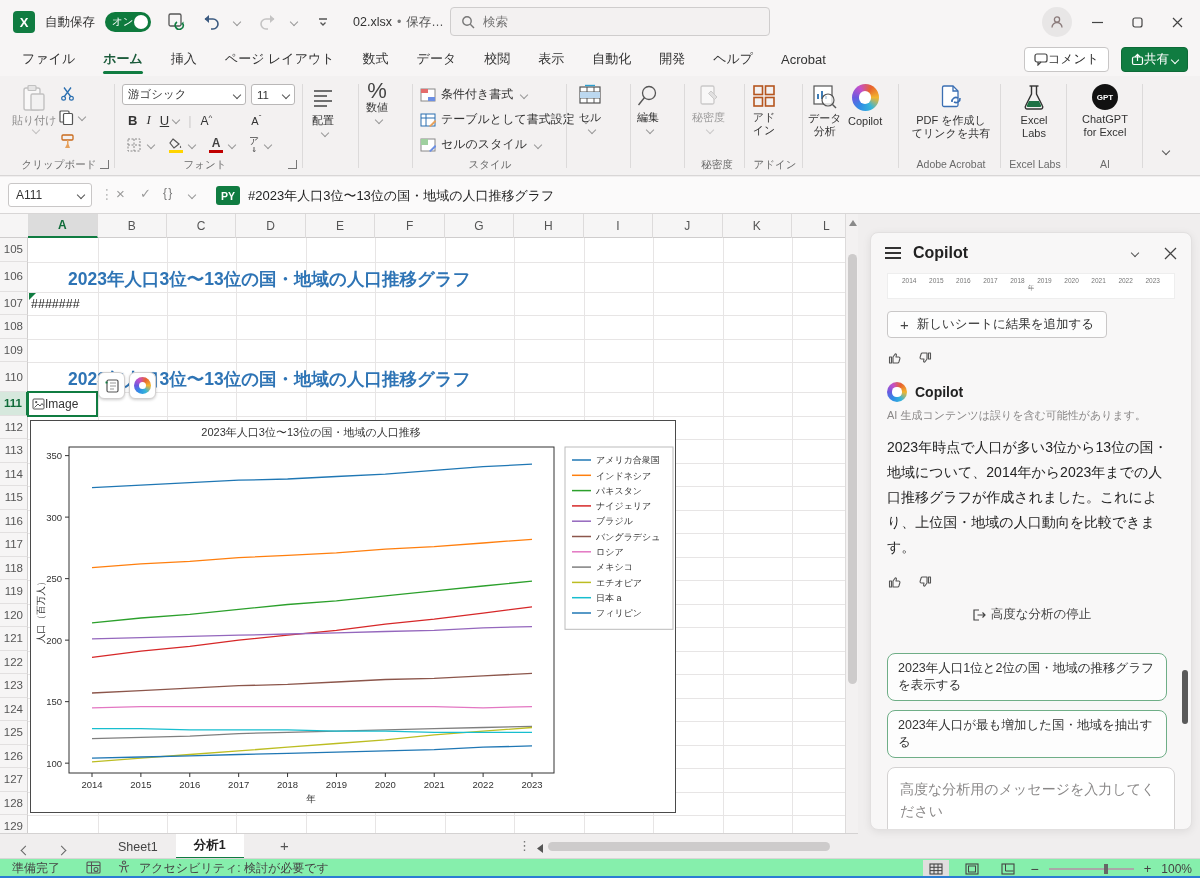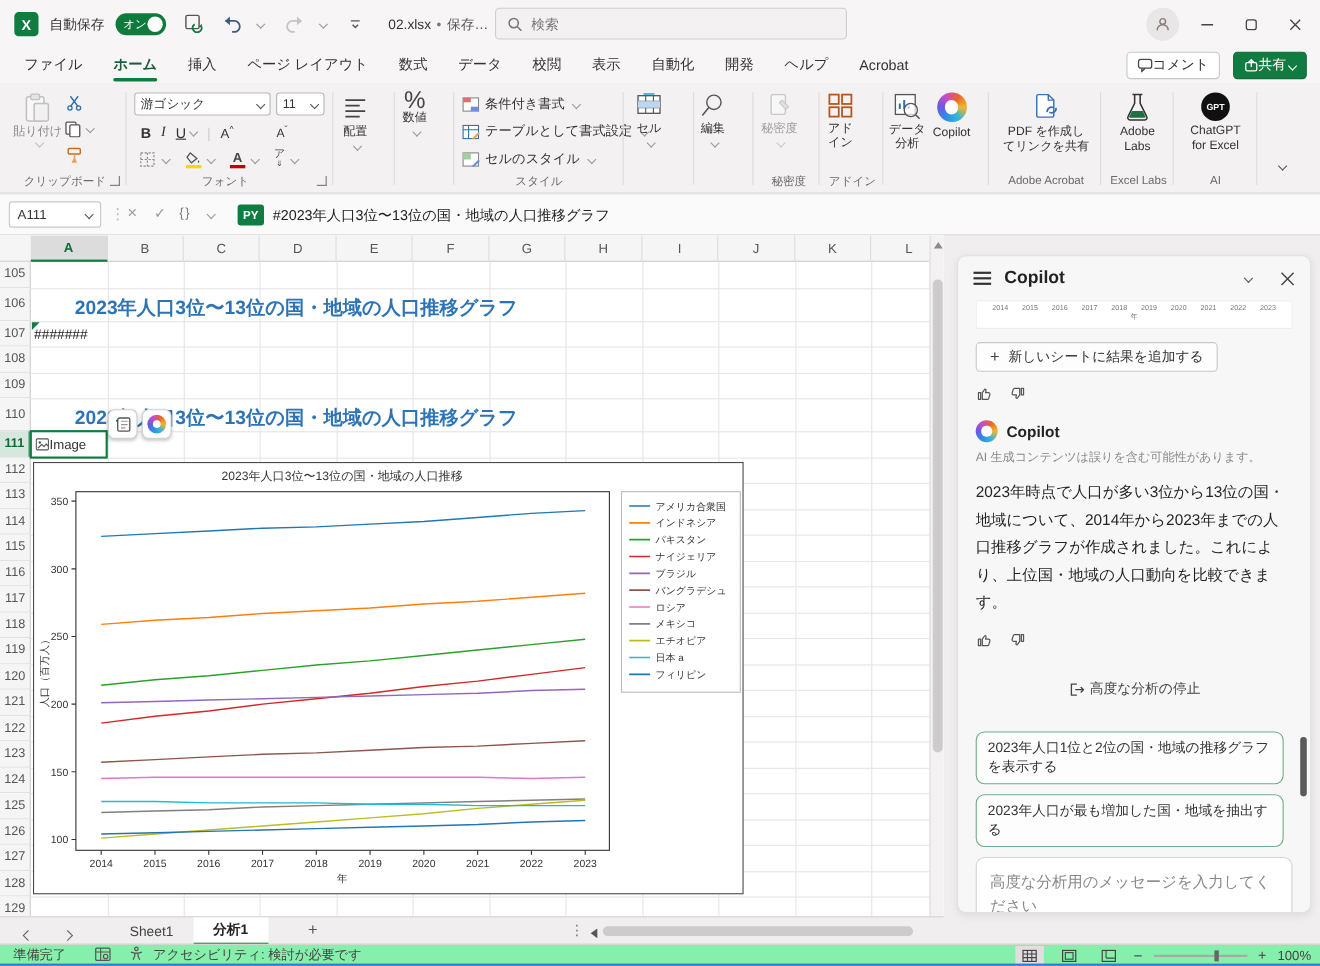--- a/index.html
+++ b/index.html
@@ -422,21 +422,21 @@
   </div>
   <div class="rgl" style="left:906px; width:90px;">Adobe Acrobat</div>
   <div class="rdiv" style="left:1000px;"></div>
 
   <div class="bigbtn" style="left:1008px; top:8px; width:52px;">
     <svg width="24" height="28" viewBox="0 0 24 28">
         <path d="M9.5 2v8L3.5 22a2 2 0 0 0 1.8 3h13.4a2 2 0 0 0 1.8-3l-6-12V2" fill="none" stroke="#333" stroke-width="1.4"></path>
         <path d="M7 17h10l2.2 4.6a1 1 0 0 1-.9 1.4H5.7a1 1 0 0 1-.9-1.4z" fill="#1e7145"></path>
         <path d="M7.5 2h9" stroke="#333" stroke-width="1.4"></path>
       </svg>
-    <span style="margin-top:2px;">Adobe</span>
+    <span style="margin-top:2px;">Excel</span>
     <span>Labs</span>
   </div>
   <div class="rgl" style="left:1000px; width:70px;">Excel Labs</div>
   <div class="rdiv" style="left:1066px;"></div>
 
   <div class="bigbtn" style="left:1074px; top:8px; width:62px;">
     <div class="gpt-circle">
         <span>GPT</span>
       </div>
     <span style="margin-top:3px;">ChatGPT</span>
@@ -760,21 +760,21 @@
       <svg width="16" height="16" viewBox="0 0 16 16">
           <path d="M2.5 7h2v6h-2zM6 13h4.6c.6 0 1.1-.4 1.3-1l1-3.4c.2-.8-.4-1.6-1.2-1.6H9l.4-2.2c.1-.8-.9-1.3-1.4-.6L6 7z" fill="none" stroke="#555" stroke-width="1.1" stroke-linejoin="round"></path>
         </svg>
       <svg width="16" height="16" viewBox="0 0 16 16">
           <g transform="rotate(180 8 8)">
             <path d="M2.5 7h2v6h-2zM6 13h4.6c.6 0 1.1-.4 1.3-1l1-3.4c.2-.8-.4-1.6-1.2-1.6H9l.4-2.2c.1-.8-.9-1.3-1.4-.6L6 7z" fill="none" stroke="#555" stroke-width="1.1" stroke-linejoin="round"></path>
           </g>
         </svg>
     </div>
 
-    <div class="flex" style="justify-content:center; gap:5px; margin-top:28px; color:#444; font-size:12.5px;">
+    <div class="flex" style="justify-content:center; gap:5px; margin-top:16px; color:#444; font-size:12.5px;">
       <svg width="15" height="14" viewBox="0 0 15 14">
           <path d="M8 2H3v10h5M6.5 7H14M11.5 4.5 14 7l-2.5 2.5" fill="none" stroke="#444" stroke-width="1.2"></path>
         </svg>
       <span>高度な分析の停止</span>
     </div>
 
     <div id="chips-mount" style="margin-top:30px;">
         <div class="chip">2023年人口1位と2位の国・地域の推移グラフを表示する</div>
         <div class="chip">2023年人口が最も増加した国・地域を抽出する</div>
       </div>

